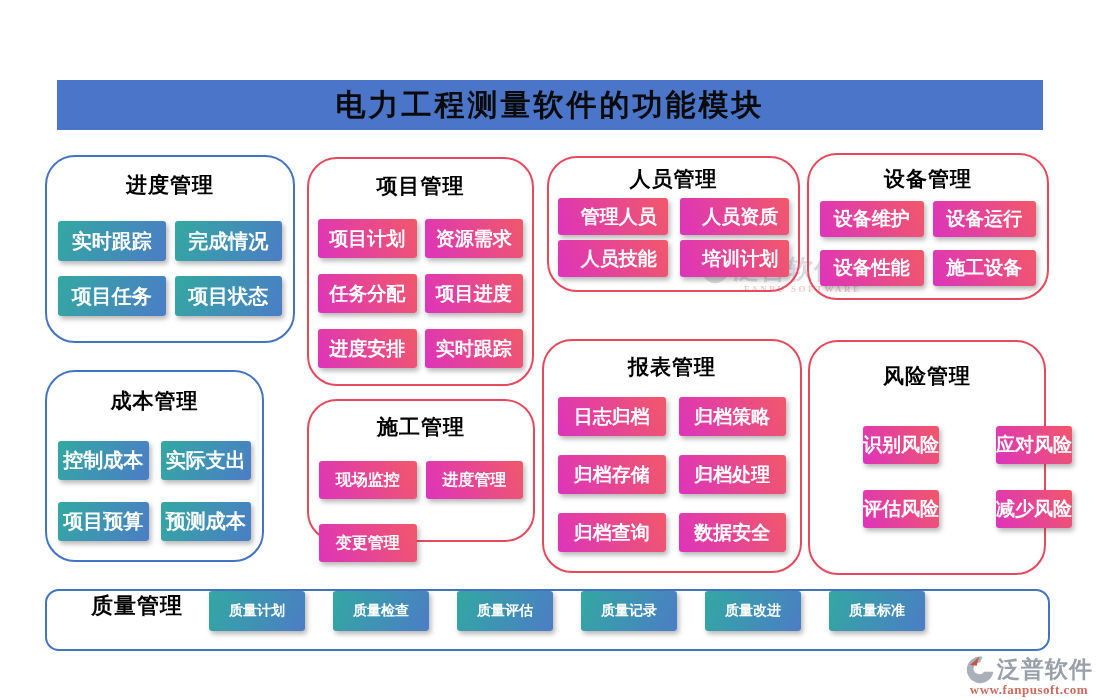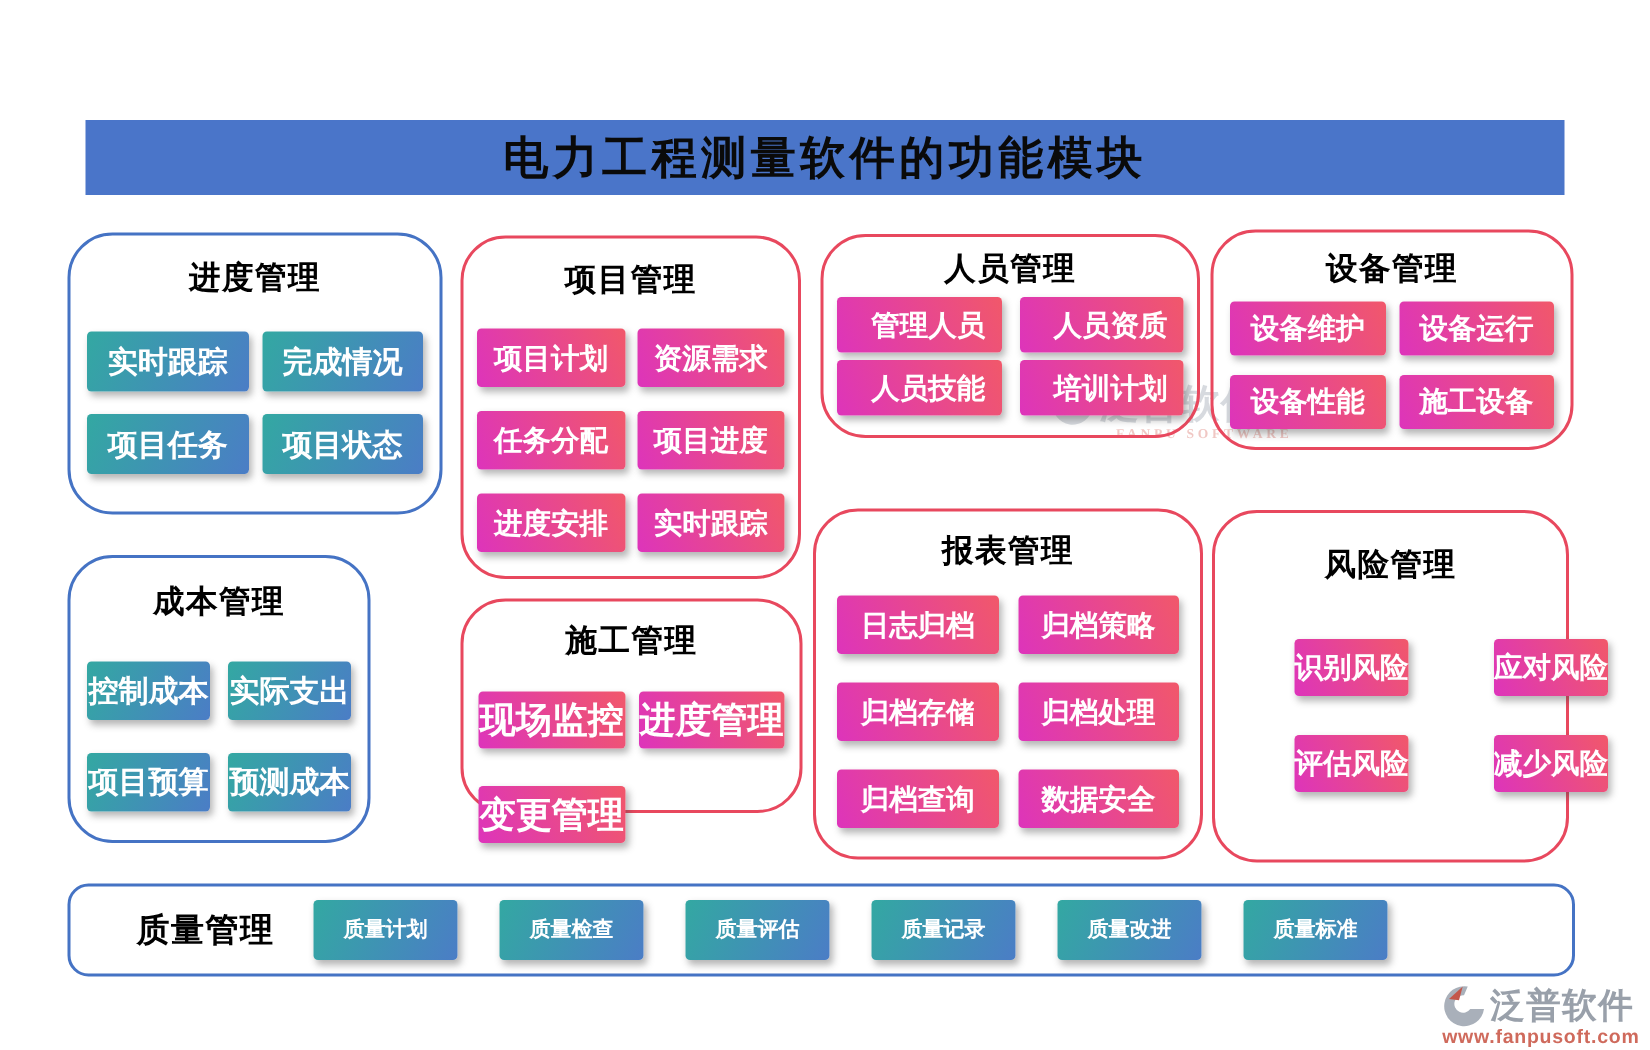--- a/index.html
+++ b/index.html
@@ -42,54 +42,54 @@
   #panel-personnel{left:547px;top:156px;width:253px;height:136px;}
   #panel-personnel .panel-title{margin-top:7px;}
   #panel-personnel .btn-grid{margin-top:5px;row-gap:5px;column-gap:12px;padding:0 9px;}
   #panel-personnel .btn{height:37px;font-size:19px;padding-left:12px;}
 
   #panel-equipment{left:807px;top:153px;width:242px;height:147px;}
   #panel-equipment .panel-title{margin-top:10px;}
   #panel-equipment .btn-grid{margin-top:8px;row-gap:13px;column-gap:9px;padding:0 11px;}
   #panel-equipment .btn{height:36px;font-size:19px;}
 
-  #panel-cost{left:45px;top:370px;width:202px;height:192px;}
+  #panel-cost{left:45px;top:370px;width:219px;height:192px;}
   #panel-cost .panel-title{margin-top:15px;}
   #panel-cost .btn-grid{margin-top:26px;row-gap:22px;column-gap:12px;padding:0 11px;}
   #panel-cost .btn{height:39px;font-size:20px;}
 
   #panel-construction{left:307px;top:399px;width:228px;height:143px;}
   #panel-construction .panel-title{margin-top:12px;}
   #panel-construction .btn-grid{margin-top:20px;row-gap:25px;column-gap:9px;padding:0 10px;}
-  #panel-construction .btn{height:38px;font-size:24px;}
+  #panel-construction .btn{height:38px;font-size:16px;}
 
   #panel-report{left:542px;top:339px;width:260px;height:234px;}
   #panel-report .panel-title{margin-top:12px;}
   #panel-report .btn-grid{margin-top:16px;row-gap:19px;column-gap:13px;padding:0 14px;}
   #panel-report .btn{height:39px;font-size:19px;}
 
   #panel-risk{left:808px;top:340px;width:238px;height:235px;}
   #panel-risk .panel-title{margin-top:20px;}
   #panel-risk .btn-grid{margin-top:36px;row-gap:26px;column-gap:13px;padding:0 9px;}
   #panel-risk .btn{height:38px;font-size:19px;margin-left:44px;}
 
   
   .quality-bar{position:absolute;z-index:2;left:45px;top:589px;width:1005px;height:62px;
                border:2px solid var(--blue-border,#4573c4);border-radius:14px;box-sizing:border-box;
-               display:flex;align-items:center;}
+               display:flex;align-items:flex-start;}
   .quality-label{margin-left:44px;font-size:22px;font-weight:600;color:#000;letter-spacing:1px;}
   .quality-buttons{display:flex;gap:28px;margin-left:26px;}
   .quality-buttons .btn{width:96px;height:40px;font-size:14px;}
 
   
   .footer{position:absolute;right:7px;bottom:2px;z-index:3;}
   .footer-top{display:flex;align-items:center;gap:2px;}
   .footer-brand{font-size:23px;font-weight:700;color:var(--footer-gray,#99a0aa);letter-spacing:1px;}
-  .footer-url{font-size:13px;font-weight:700;color:var(--footer-red,#cf6a5c);
-              letter-spacing:.5px;margin-top:-3px;font-family:Liberation Sans, sans-serif;}
+  .footer-url{font-size:13px;font-weight:700;color:var(--footer-red,#cf6a5c);text-align:center;
+              letter-spacing:.5px;margin-top:-3px;font-family:Liberation Serif, serif;}
 </style>
 </head>
 <body>
 
 <div class="stage">
 
   <div class="banner">
     <h1>电力工程测量软件的功能模块</h1>
   </div>
 

